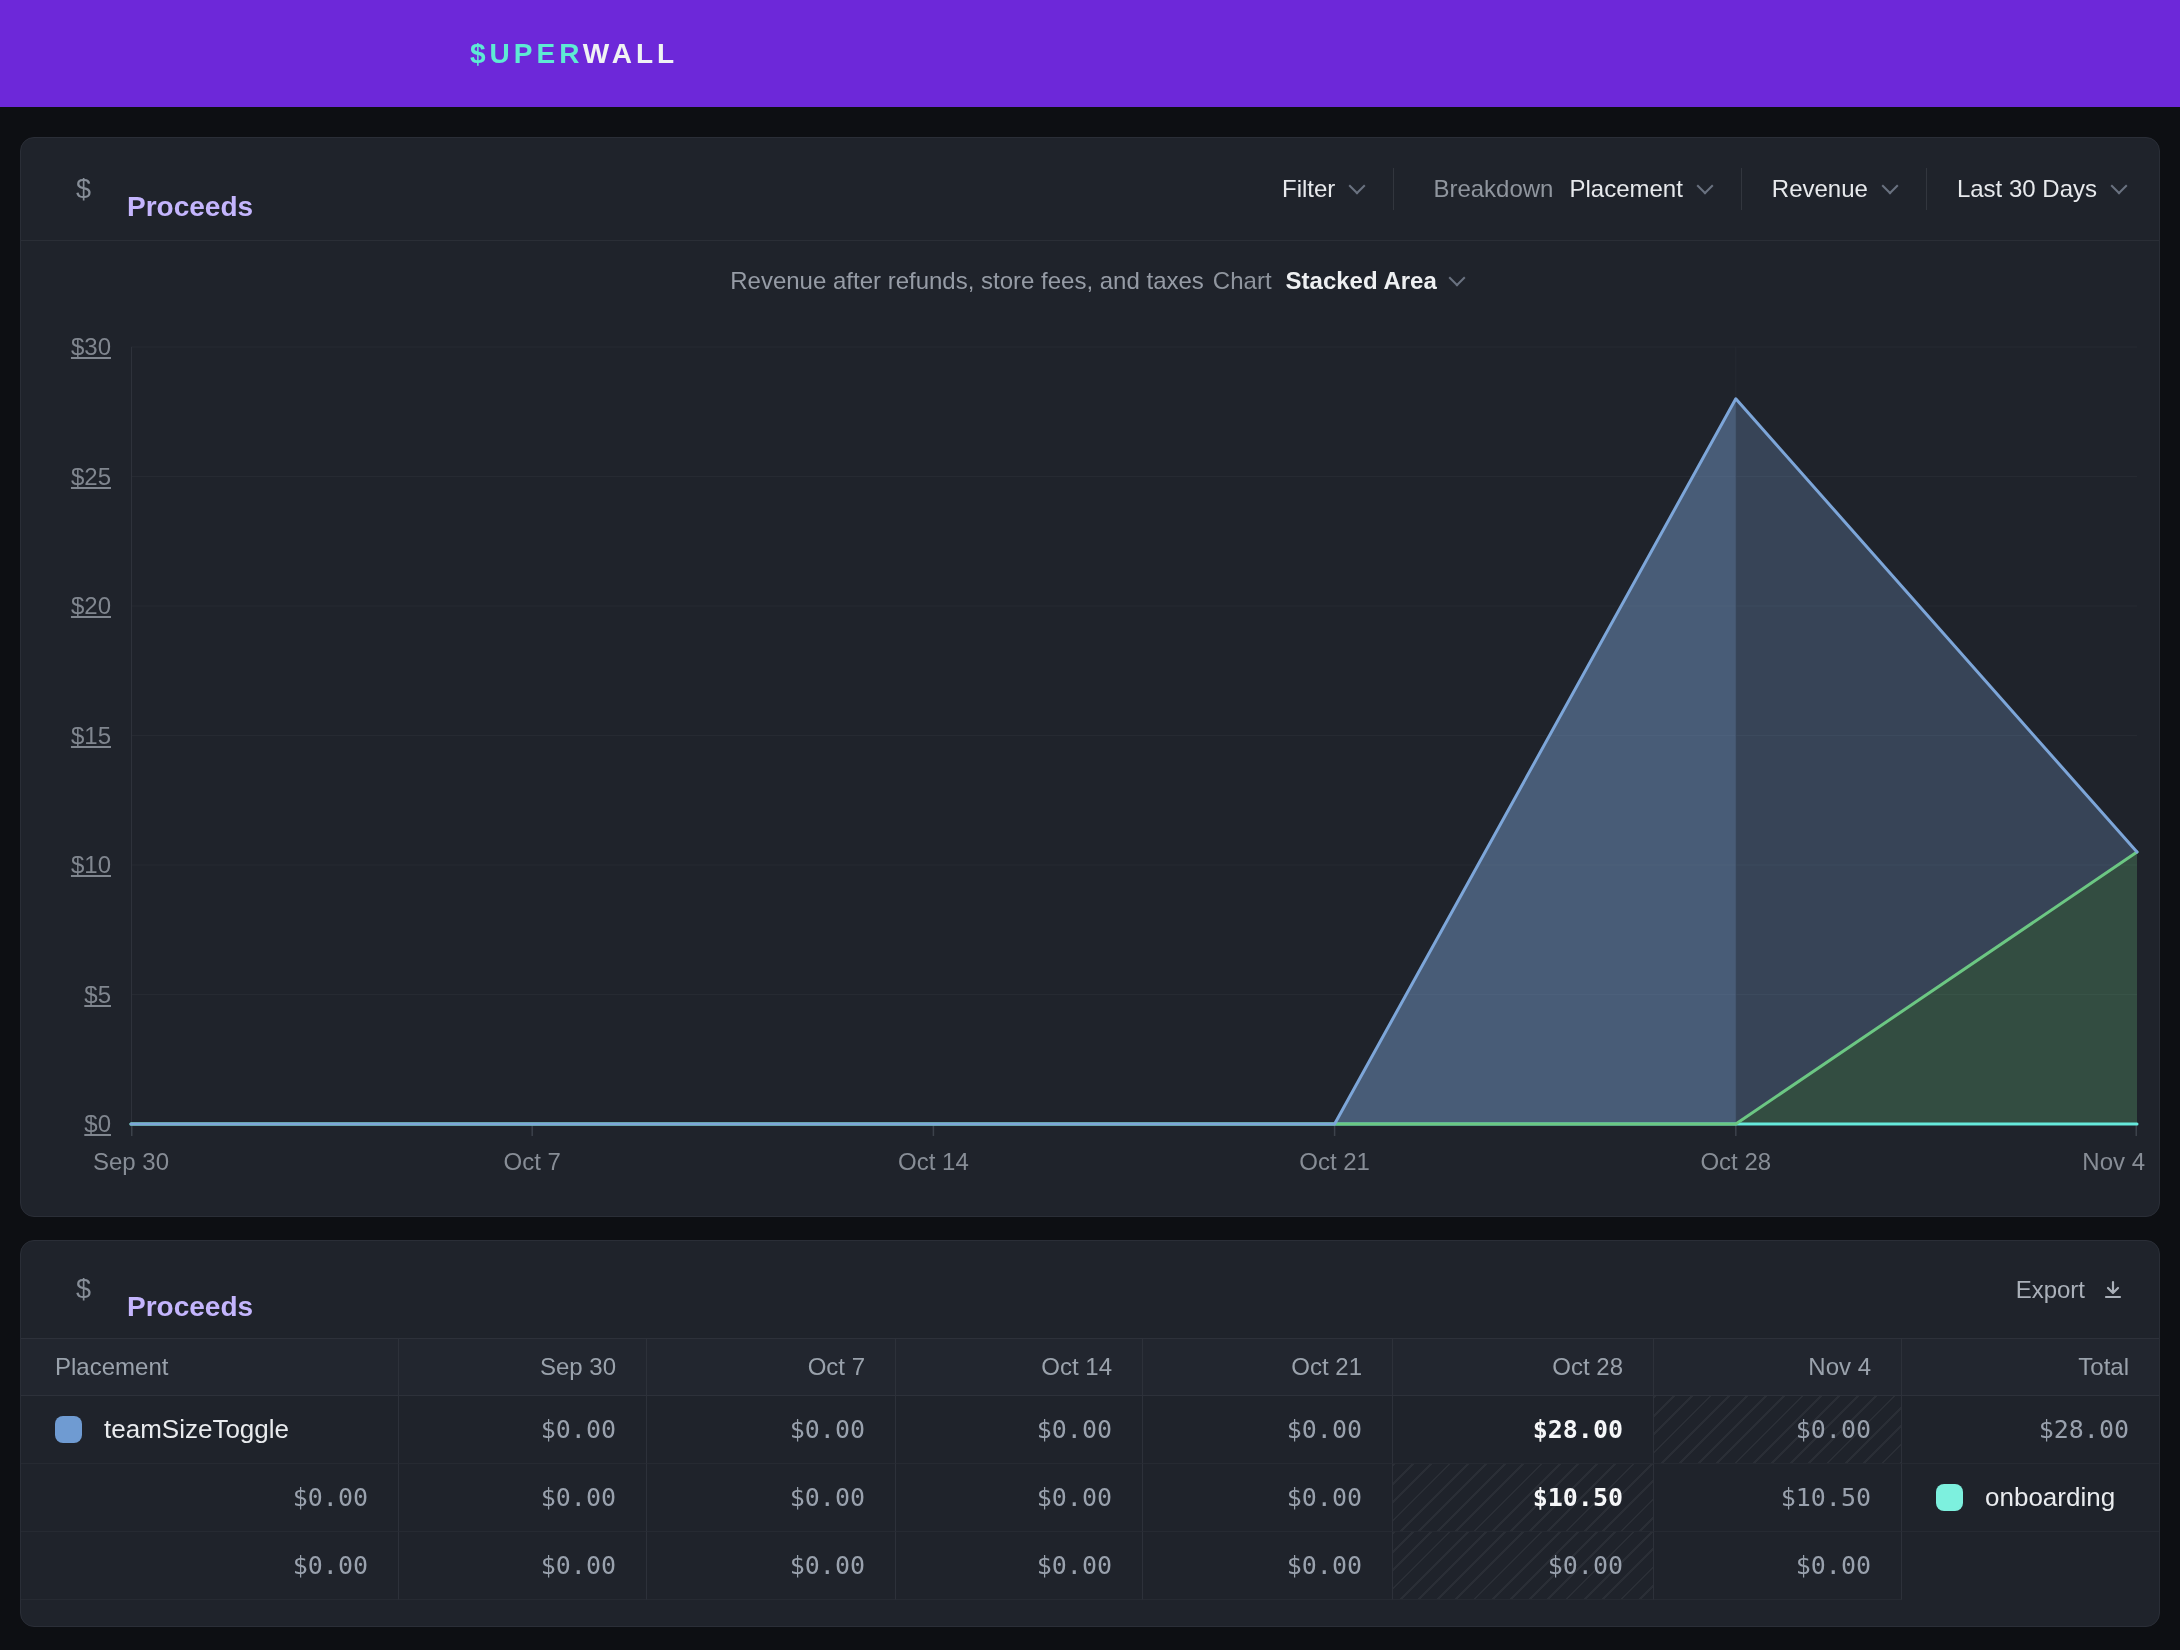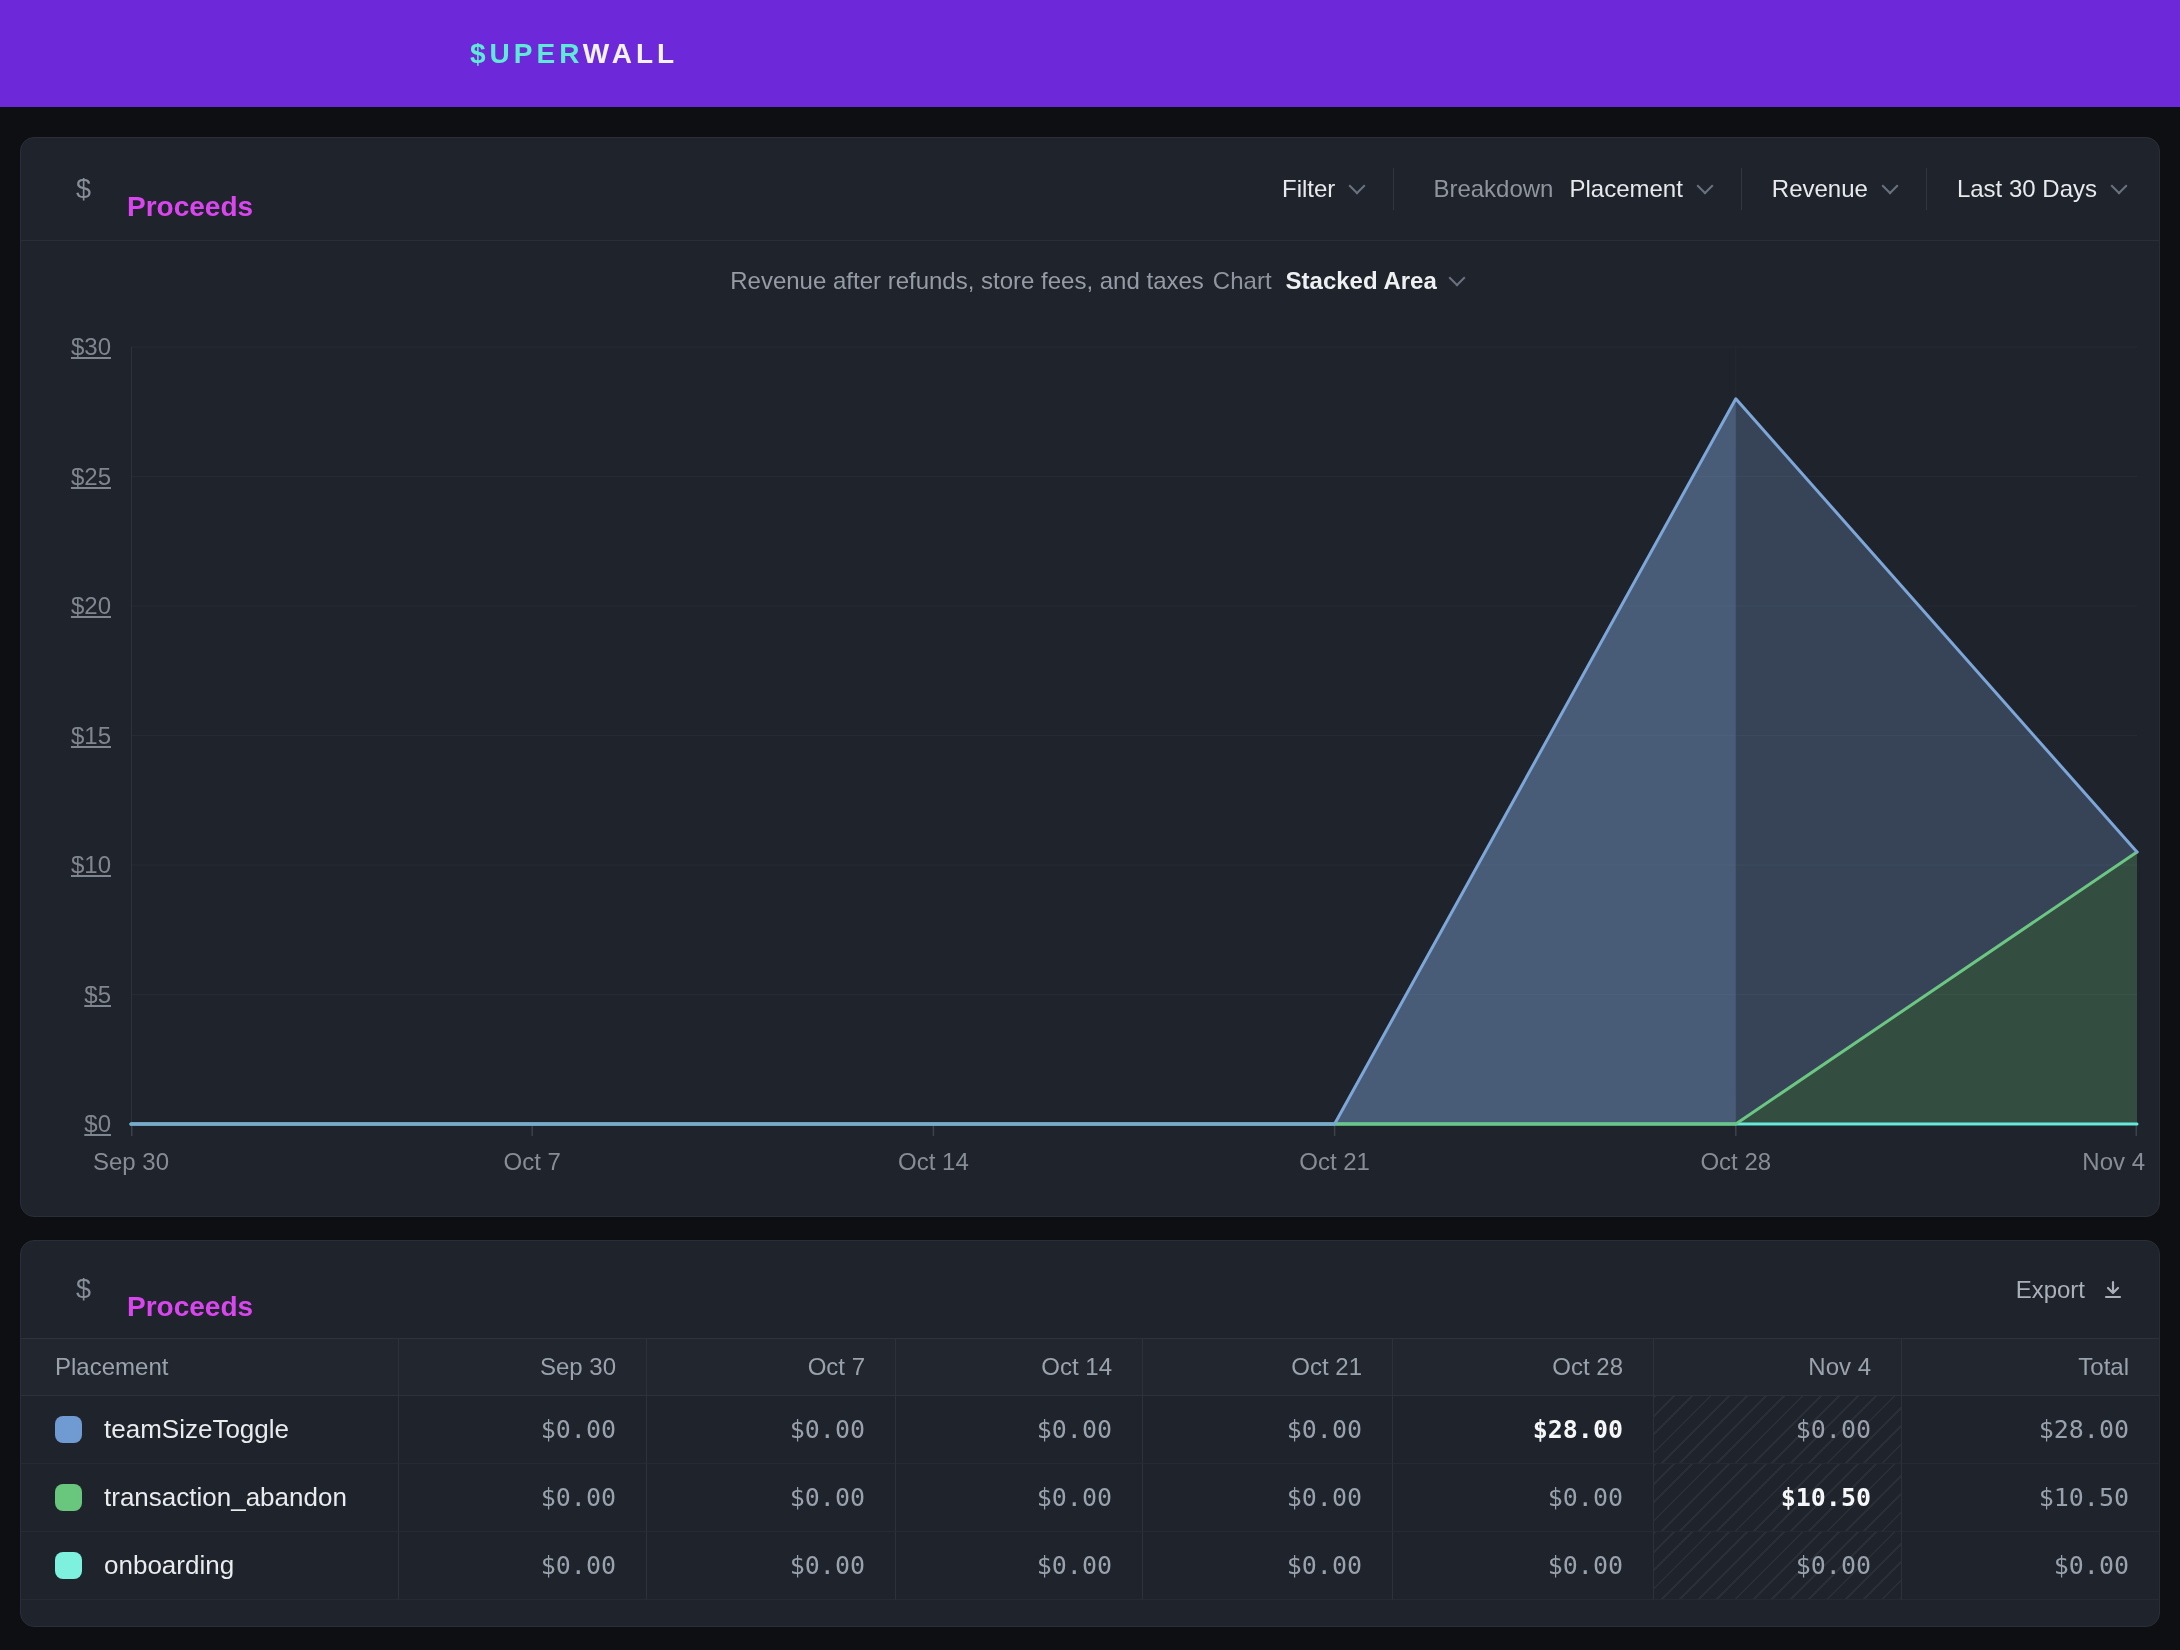--- a/index.html
+++ b/index.html
@@ -13,21 +13,21 @@
 
   
   .card { position:absolute; left:20px; width:2140px; background:#1f232b; border:1px solid #2a2e37; border-radius:14px; }
   .chart-card { top:137px; height:1080px; }
   .table-card { top:1240px; height:387px; }
 
   .card-head { height:103px; display:flex; align-items:center; justify-content:space-between; padding:0 34px 0 55px; border-bottom:1px solid #2a2e36; }
   .table-card .card-head { height:97px; border-bottom:none; }
   .head-left { display:flex; align-items:center; gap:36px; }
   .dollar { color:#878e98; font-size:27px; font-weight:500; }
-  .card-title { color:#d946ef; font-size:28px; font-weight:600; font-family:"Liberation Sans", sans-serif;margin-top:35px; }
+  .card-title { color:#c4b5fd; font-size:28px; font-weight:600; font-family:"Liberation Sans", sans-serif;margin-top:35px; }
 
   .controls { display:flex; align-items:center; gap:30px; }
   .ctrl { background:none; border:none; color:#e7e9ec; font-size:24px; font-family:"Liberation Sans", sans-serif; display:flex; align-items:center; gap:16px; cursor:pointer; }
   .muted { color:#8f959e;margin-left:9px; }
   .strong { color:#eef0f2; font-weight:600; }
   .vdiv { width:1px; height:42px; background:#32363e; }
   .chev { width:12px; height:12px; border-right:2.5px solid #6a7280; border-bottom:2.5px solid #6a7280; transform:rotate(45deg); margin-top:-6px; display:inline-block; }
 
   .sub-row { margin-top:26px; padding:0 32px 0 45px; display:flex; align-items:center; justify-content:center; }
   .subtitle { color:#969ca6; font-size:24px; }
@@ -176,24 +176,20 @@
           <span class="swatch" style="background: rgb(111, 155, 210);"></span>
           <span>teamSizeToggle</span>
         </div>
         <div class="td">$0.00</div>
         <div class="td">$0.00</div>
         <div class="td">$0.00</div>
         <div class="td">$0.00</div>
         <div class="td em">$28.00</div>
         <div class="td hatch">$0.00</div>
         <div class="td">$28.00</div>
-        <div class="td left label-cell">
-          <span class="swatch" style="background: rgb(105, 198, 125);"></span>
-          <span>transaction_abandon</span>
-        </div>
         <div class="td">$0.00</div>
         <div class="td">$0.00</div>
         <div class="td">$0.00</div>
         <div class="td">$0.00</div>
         <div class="td">$0.00</div>
         <div class="td hatch em">$10.50</div>
         <div class="td">$10.50</div>
         <div class="td left label-cell">
           <span class="swatch" style="background: rgb(125, 240, 222);"></span>
           <span>onboarding</span>

